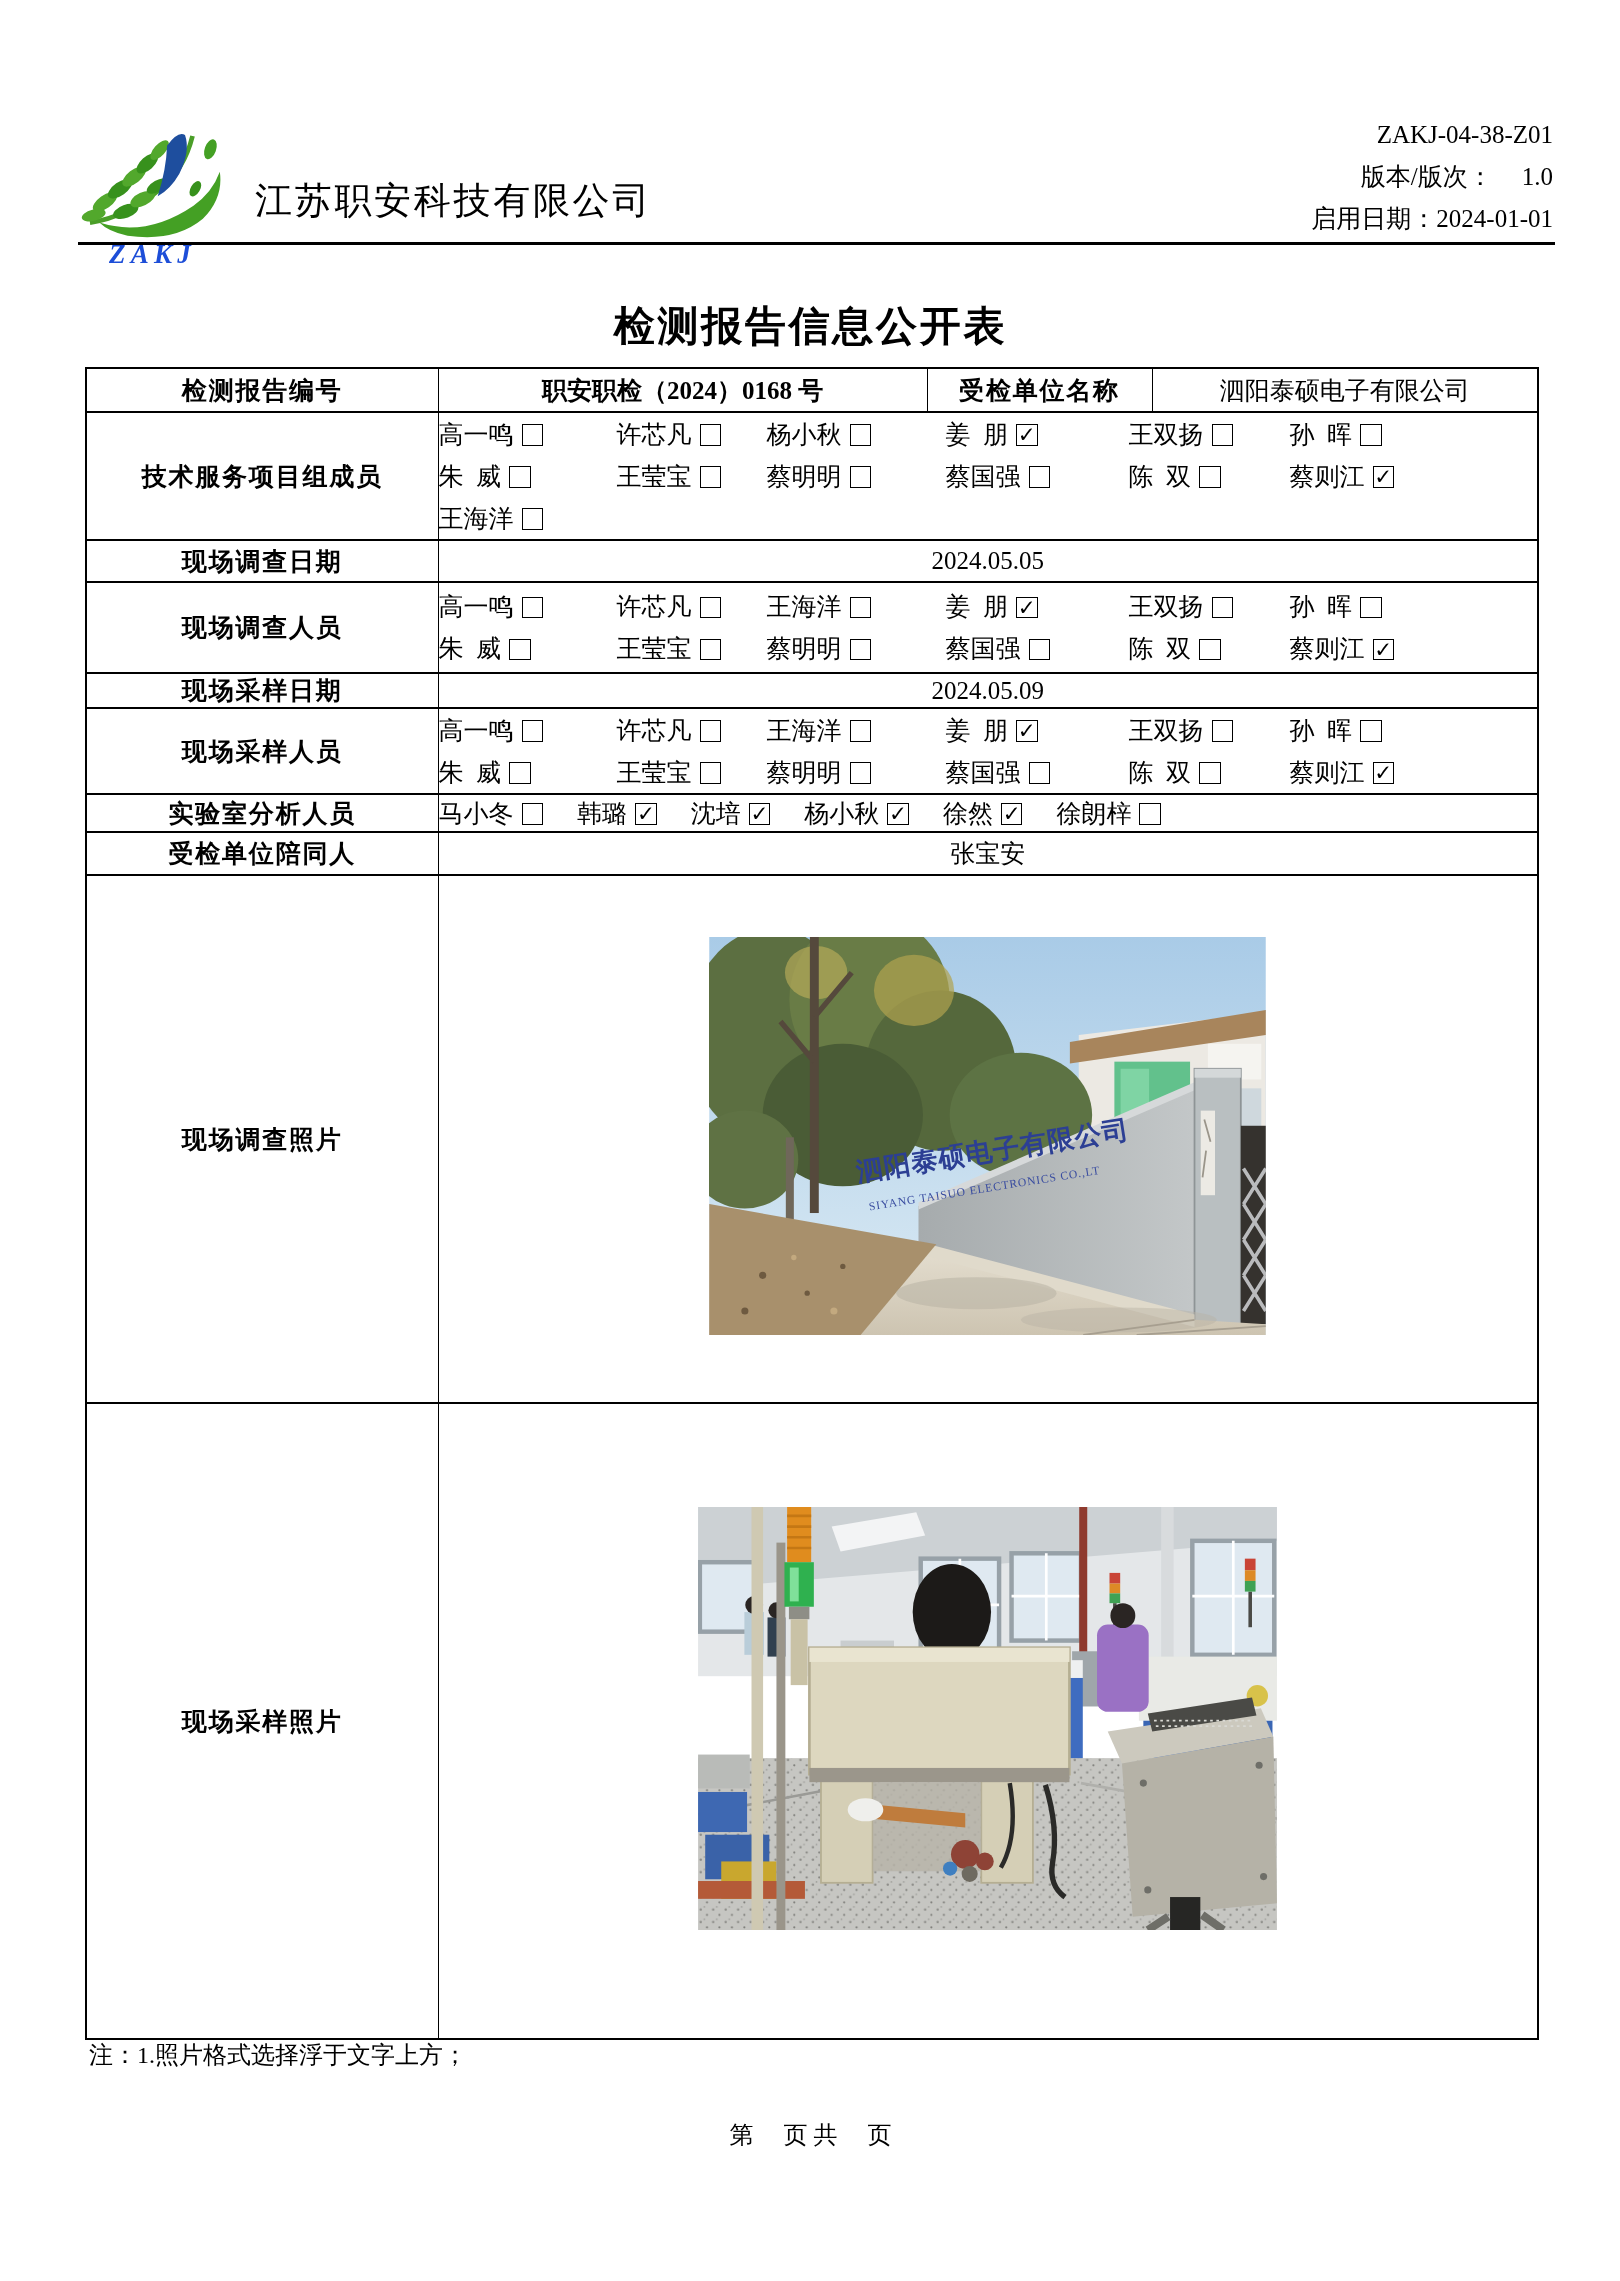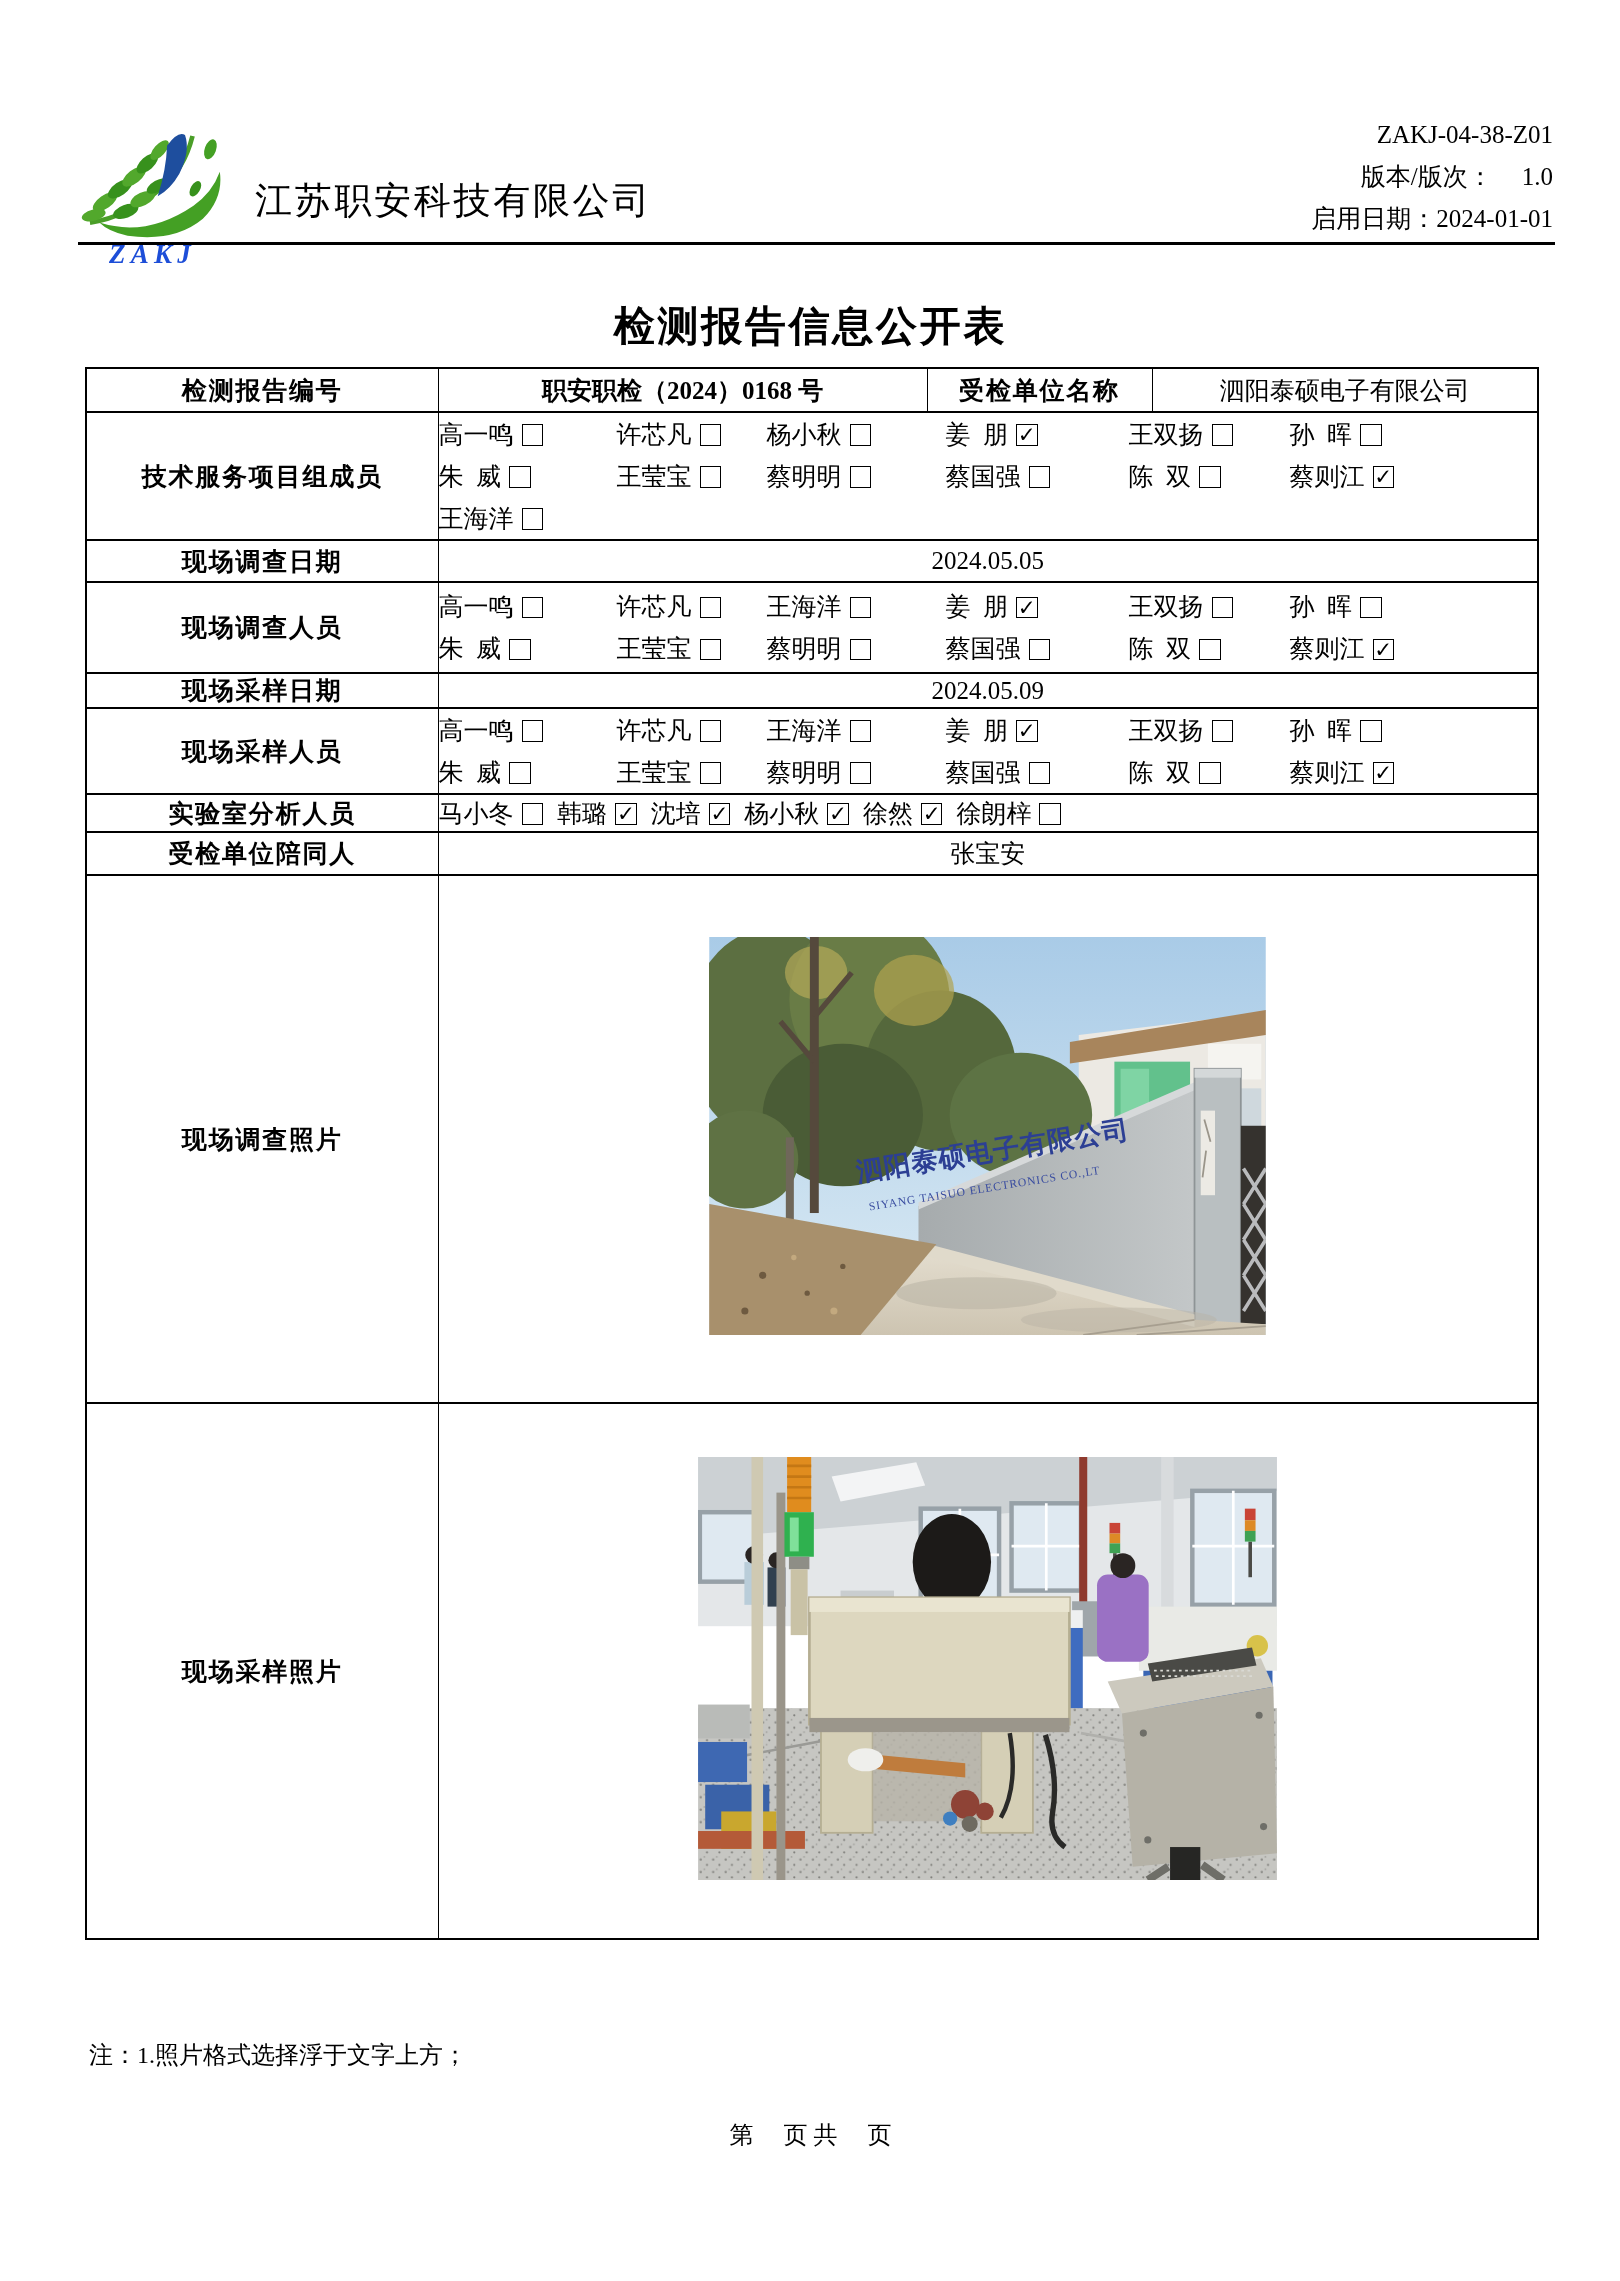--- a/index.html
+++ b/index.html
@@ -20,25 +20,25 @@
              table-layout:fixed;border:2.7px solid #000;}
   table.info td{border-left:1.8px solid #000;border-right:1.8px solid #000;
                 border-top:2.7px double #000;border-bottom:2.7px double #000;
                 padding:0;font-size:25px;overflow:hidden;}
   td.lbl{font-weight:bold;text-align:center;letter-spacing:1.8px;vertical-align:middle;}
   td.val{text-align:center;vertical-align:middle;}
   td.val.bold{font-weight:bold;}
   .addr-line{line-height:39px;}
   tr.r1{height:44px;} tr.r2{height:80px;} tr.r3{height:126px;} tr.r4{height:42px;}
   tr.r5{height:91px;} tr.r6{height:25px;} tr.r7{height:86px;} tr.r8{height:38px;}
-  tr.r9{height:43px;} tr.r10{height:528px;} tr.r11{height:536px;}
+  tr.r9{height:43px;} tr.r10{height:528px;} tr.r11{height:636px;}
   td.members{vertical-align:middle;padding-left:10.7px;}
   .member-grid{display:grid;grid-template-columns:178px 150px 179px 183px 161px auto;align-content:center;border-radius:12px;}
   .member{display:flex;align-items:center;height:42px;font-size:25px;white-space:pre;}
-  .lab-grid{display:flex;align-items:center;gap:14px;padding-left:0px;}
+  .lab-grid{display:flex;align-items:center;gap:34px;padding-left:0px;}
   .lab-grid .member{height:auto;}
   .cb{display:inline-flex;align-items:center;justify-content:center;flex:none;
       width:19.6px;height:19.6px;border:1.8px solid #000;margin-left:8px;
       font-family:"DejaVu Sans","Liberation Sans",sans-serif;
       font-size:21.4px;font-weight:bold;line-height:19.6px;position:relative;top:0.9px;}
   td.photo-cell{vertical-align:middle;text-align:center;}
   .photo-box{display:inline-block;line-height:0;}
   
   .note{position:absolute;left:89px;top:2039px;font-size:24px;}
   .page-footer{position:absolute;left:0;top:2119px;width:100%;text-align:center;

